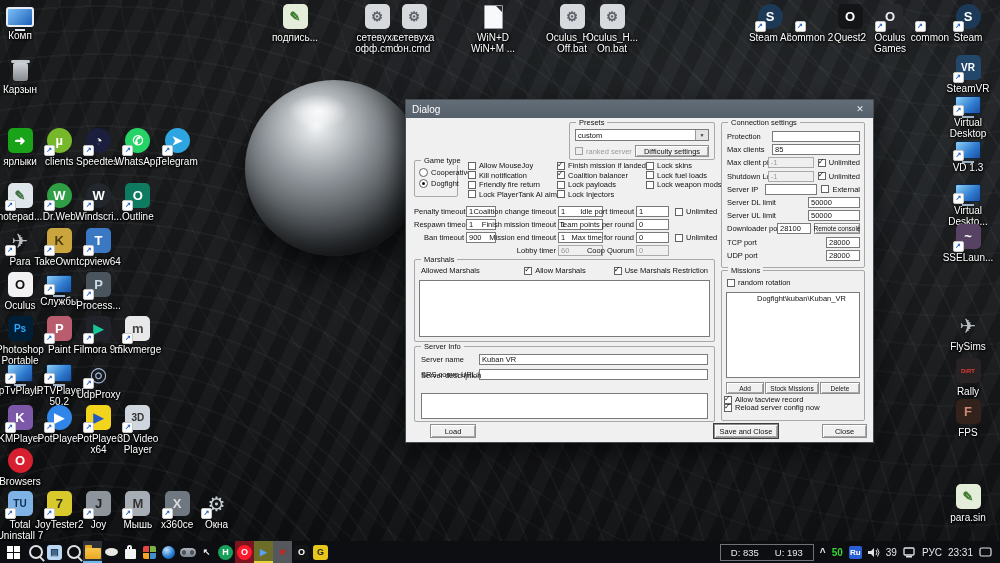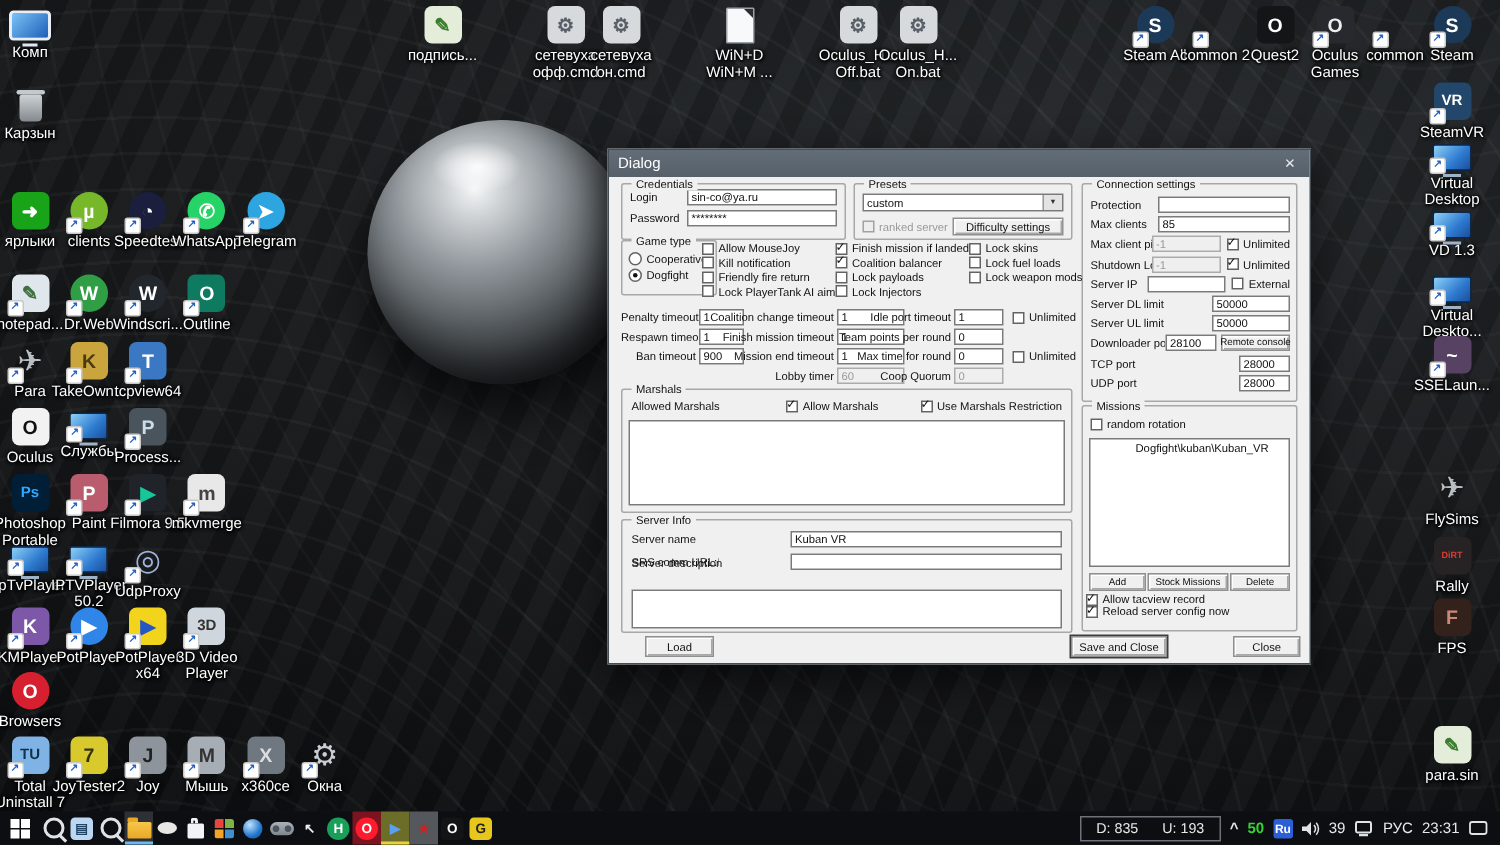--- a/index.html
+++ b/index.html
@@ -48,21 +48,21 @@
       border:1px solid #454c52;box-shadow:0 8px 26px rgba(0,0,0,.6);font-size:7.5px;color:#111;}
   .tbar{position:absolute;left:0;top:0;right:0;height:18px;background:linear-gradient(#626d77,#55606a);
       display:flex;align-items:center;padding:0 6px;box-sizing:border-box;}
   .ttl{color:#fff;font-size:10px;}
   .xbtn{margin-left:auto;color:#e8ecef;font-size:9px;width:14px;text-align:center;cursor:pointer;}
   .grp{position:absolute;border:1px solid #a8a8a8;border-radius:2px;box-sizing:border-box;}
   .lg{position:absolute;top:-5px;left:6px;background:#f0f0f0;padding:0 3px;font-size:7.5px;line-height:9px;white-space:nowrap;}
   .g-cred{left:8px;top:22px;width:150px;height:38px;}
   .g-pres{left:163px;top:22px;width:146px;height:38px;}
   .g-conn{left:315px;top:22px;width:144px;height:146px;}
-  .g-gt{left:8px;top:60px;width:64px;height:37px;}
+  .g-gt{left:8px;top:60px;width:44px;height:37px;}
   .g-mar{left:8px;top:159px;width:301px;height:83px;}
   .g-srv{left:8px;top:246px;width:301px;height:76px;}
   .g-mis{left:315px;top:170px;width:144px;height:151px;}
   .fld{display:flex;align-items:center;margin:3px 5px 0 5px;}
   .fld .fl{white-space:nowrap;}
   .inp{background:#fff;border:1px solid #7a7a7a;height:11px;box-sizing:border-box;font-size:7.5px;
       padding:0 2px;display:flex;align-items:center;overflow:hidden;white-space:nowrap;color:#111;}
   .inp.dis{background:#efefef;color:#9a9a9a;border-color:#ababab;}
   .grow{flex:1;}
   .combo{display:flex;align-items:stretch;height:12px;border:1px solid #7a7a7a;background:#fff;box-sizing:border-box;}
@@ -87,21 +87,21 @@
   .torow .tl{text-align:right;white-space:nowrap;}
   #to1{left:8px;} #to1 .tl{width:50px;} #to1 .inp{width:30px;margin-left:2px;}
   #to2{left:57px;} #to2 .tl{width:93px;} #to2 .inp{width:45px;margin-left:2px;}
   #to3{left:140px;} #to3 .tl{width:88px;} #to3 .inp{width:33px;margin-left:2px;}
   #to3 .cbrow{margin-left:6px;}
   .lb{background:#fff;border:1px solid #7a7a7a;box-sizing:border-box;overflow:hidden;}
   .lbi{padding:1px 2px;white-space:nowrap;}
   .mar-head{display:flex;align-items:center;margin:6px 6px 0 6px;}
   .mar-head .sp{flex:1;}
   #mar-list{position:absolute;left:4px;right:4px;top:20px;bottom:4px;}
-  .srow{display:flex;align-items:center;position:absolute;left:6px;right:6px;gap:48px;}
+  .srow{display:flex;align-items:center;position:absolute;left:6px;right:6px;}
   .srow .sl{width:58px;flex:none;white-space:nowrap;overflow:hidden;}
   .conn-rows{padding-top:7px;}
   .crow{display:flex;align-items:center;height:13.2px;padding:0 4px 0 5px;}
   .crow .cl{flex:1 1 0;min-width:0;white-space:nowrap;overflow:hidden;}
   .crow .inp{flex:none;}
   .crow .btn{height:11px;font-size:6.5px;margin-left:3px;}
   .crow .cbrow{margin-left:4px;}
   #mis-btns{position:absolute;left:4px;right:4px;top:111px;display:flex;justify-content:space-between;}
   #mis-btns .btn{height:12px;font-size:6.5px;}
   .f-abs{position:absolute;}
@@ -507,33 +507,20 @@
         <div class="ilb">para.sin</div>
       </div>
     </div>
 
   <div class="dialog">
     <div class="tbar">
       <span class="ttl">Dialog</span>
       <span class="xbtn">✕</span>
     </div>
 
-    <div class="grp g-cred">
-      <span class="lg">Credentials</span>
-      <div id="cred-rows">
-          <div class="fld">
-            <span class="fl" style="width: 38px;">Login</span>
-            <span class="inp grow">sin-co@ya.ru</span>
-          </div>
-          <div class="fld">
-            <span class="fl" style="width: 38px;">Password</span>
-            <span class="inp grow">********</span>
-          </div>
-        </div>
-    </div>
 
     <div class="grp g-pres">
       <span class="lg">Presets</span>
       <div class="fld" style="margin-top:6px;">
         <div class="combo grow">
           <span class="cv">custom</span>
           <span class="ca">▼</span>
         </div>
       </div>
       <div class="fld" style="margin-top:4px;">

